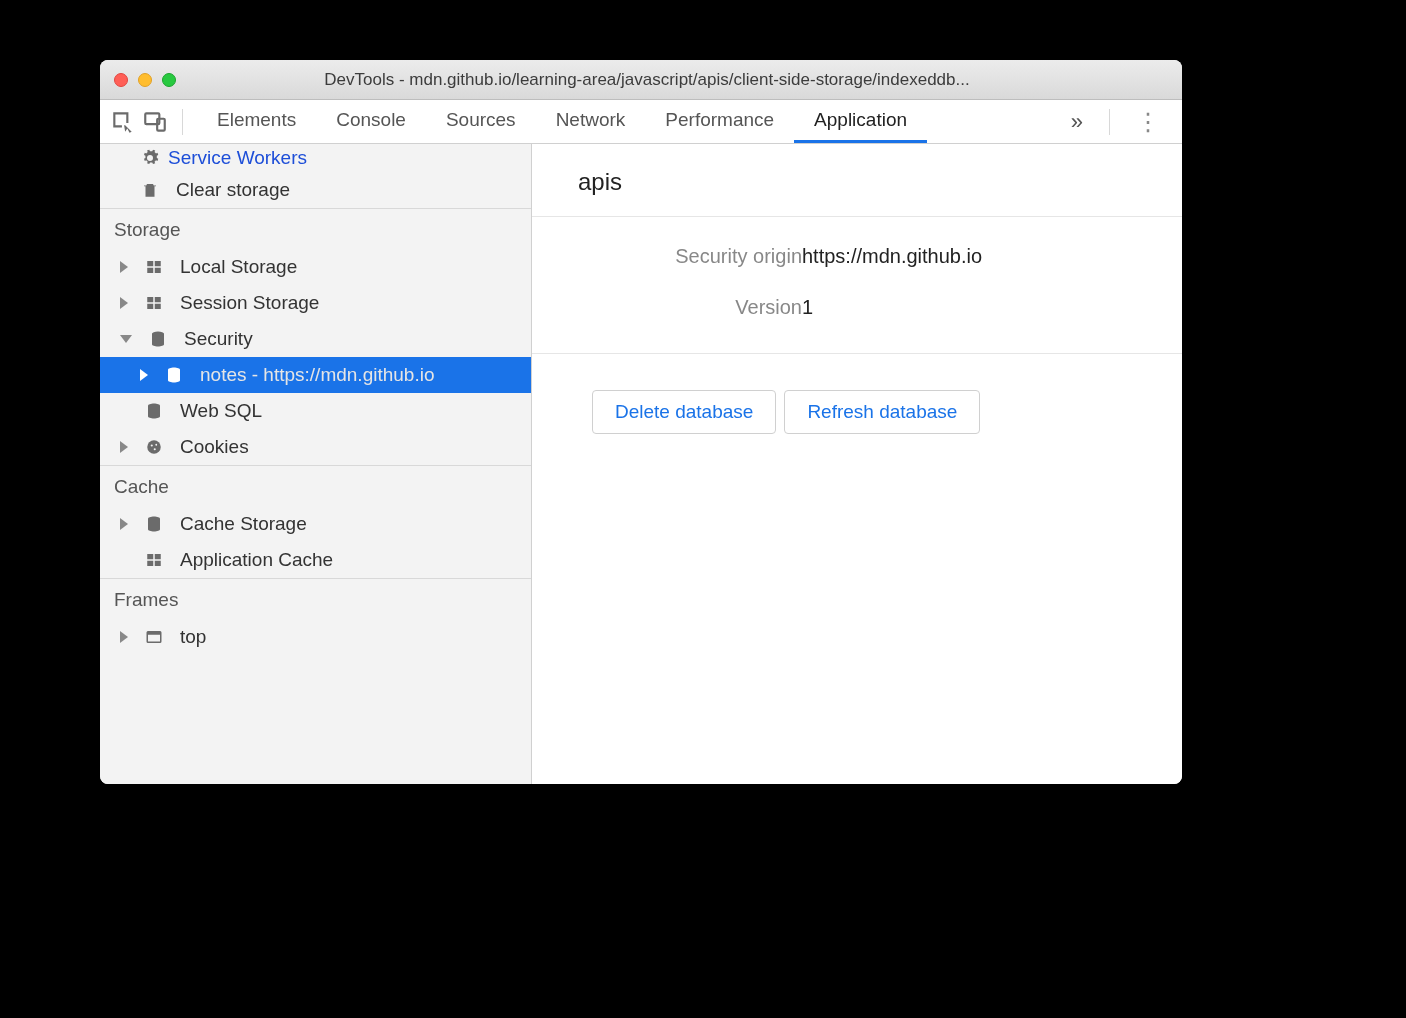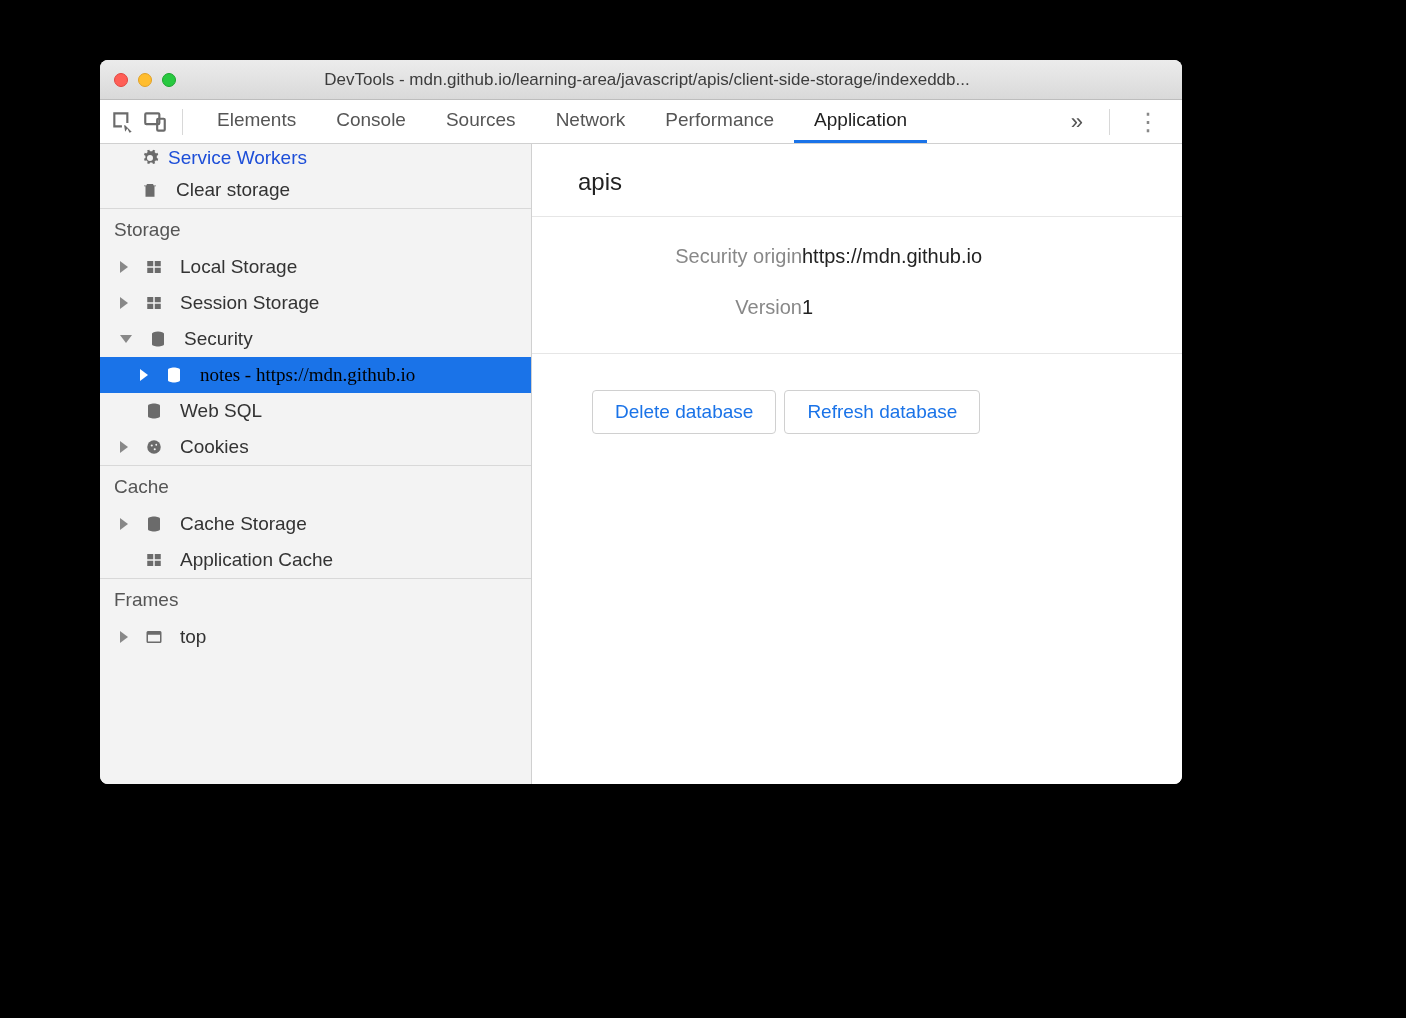--- a/index.html
+++ b/index.html
@@ -99,22 +99,21 @@
     height: 36px;
     padding-left: 20px;
     gap: 16px;
     color:#333;
     white-space:nowrap;
   }
   .row.d1 { padding-left: 20px; }
   .row.d2 { padding-left: 40px; }
   .row.sel {
     background:#1a73e8;
-    color:#000000;
-    font-family:Liberation Serif, serif;
+    color:#e5e5e5;
   }
   .row.sel svg { fill:#fff; }
   .arrow {
     width:0;height:0;
     border-top:6px solid transparent;
     border-bottom:6px solid transparent;
     border-left:8px solid #888;
   }
   .arrow.down {
     border-left:6px solid transparent;

